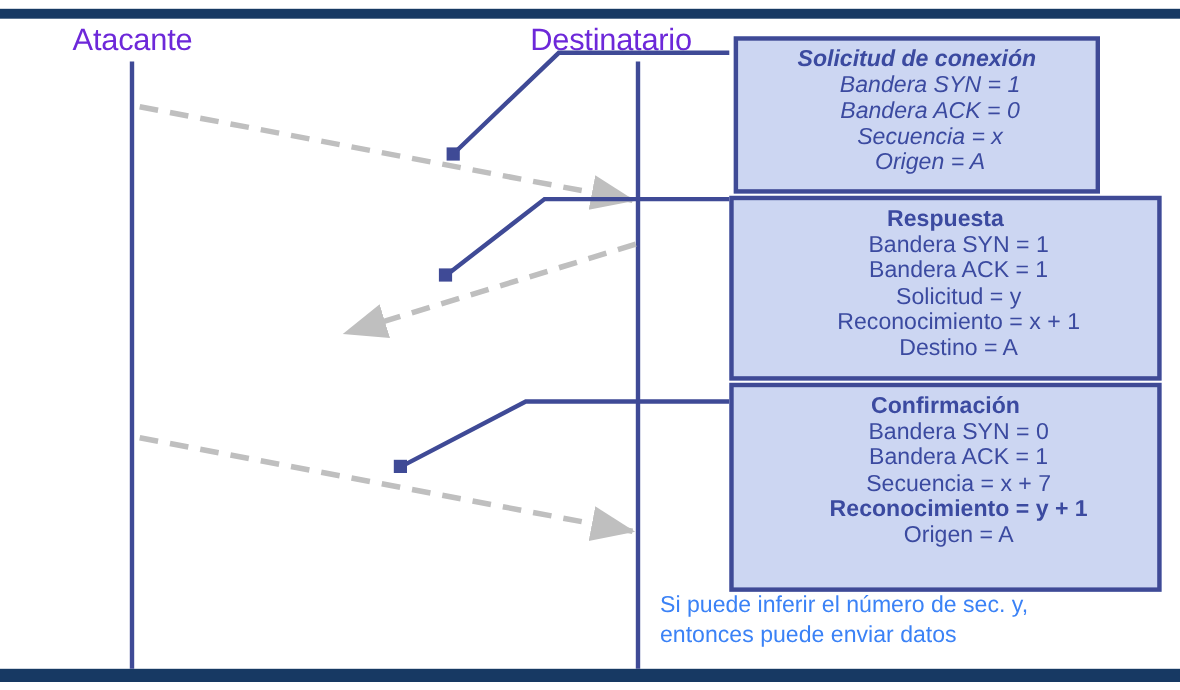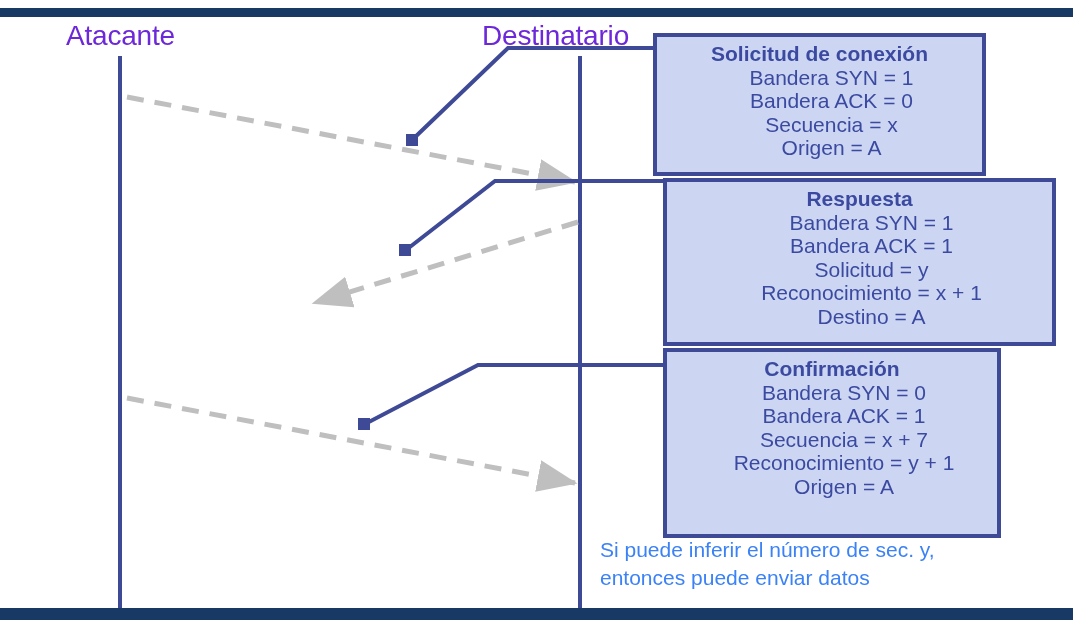--- a/index.html
+++ b/index.html
@@ -55,25 +55,25 @@
     font-size: 21px;
     line-height: 1.12;
     padding-top: 5px;
   }
   .pkt-title {
     font-weight: bold;
     display: block;
     font-size: 21px;
   }
   .pkt-line { display: block; margin-left: 24px; }
-  .pkt-line.strong { font-weight: normal; }
+  .pkt-line.strong { font-weight: bold; }
 
-  #box-1 { left: 653px; top: 33px; width: 333px; height: 143px; }
+  #box-1 { left: 667px; top: 33px; width: 333px; height: 143px; font-style: italic; }
   #box-2 { left: 663px; top: 178px; width: 393px; height: 168px; }
-  #box-3 { left: 663px; top: 348px; width: 338px; height: 190px; }
+  #box-3 { left: 663px; top: 348px; width: 393px; height: 190px; }
 
   #caption {
     position: absolute;
     left: 600px;
     top: 536px;
     width: 460px;
     font-size: 21px;
     color: #3b82f6;
     line-height: 1.35;
   }

